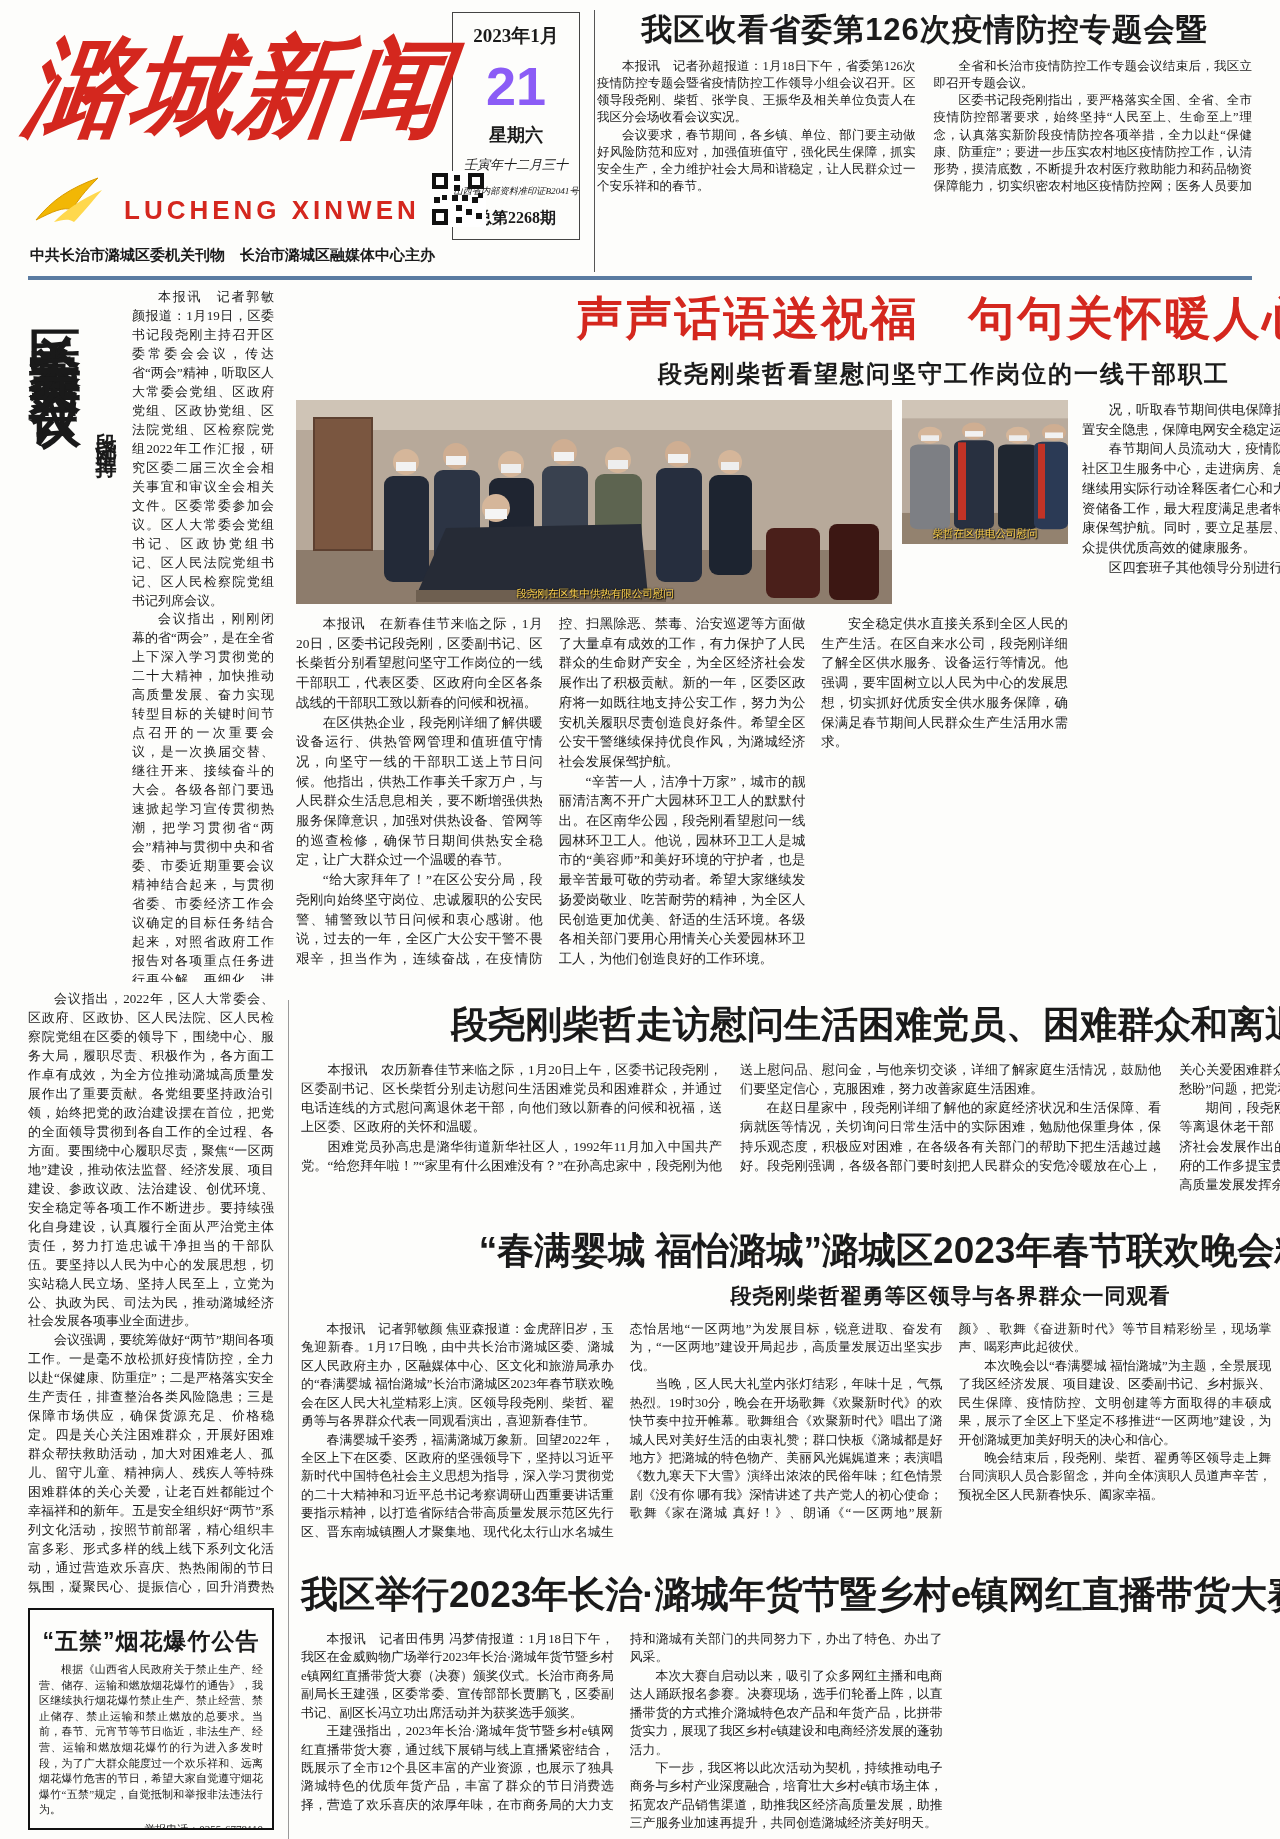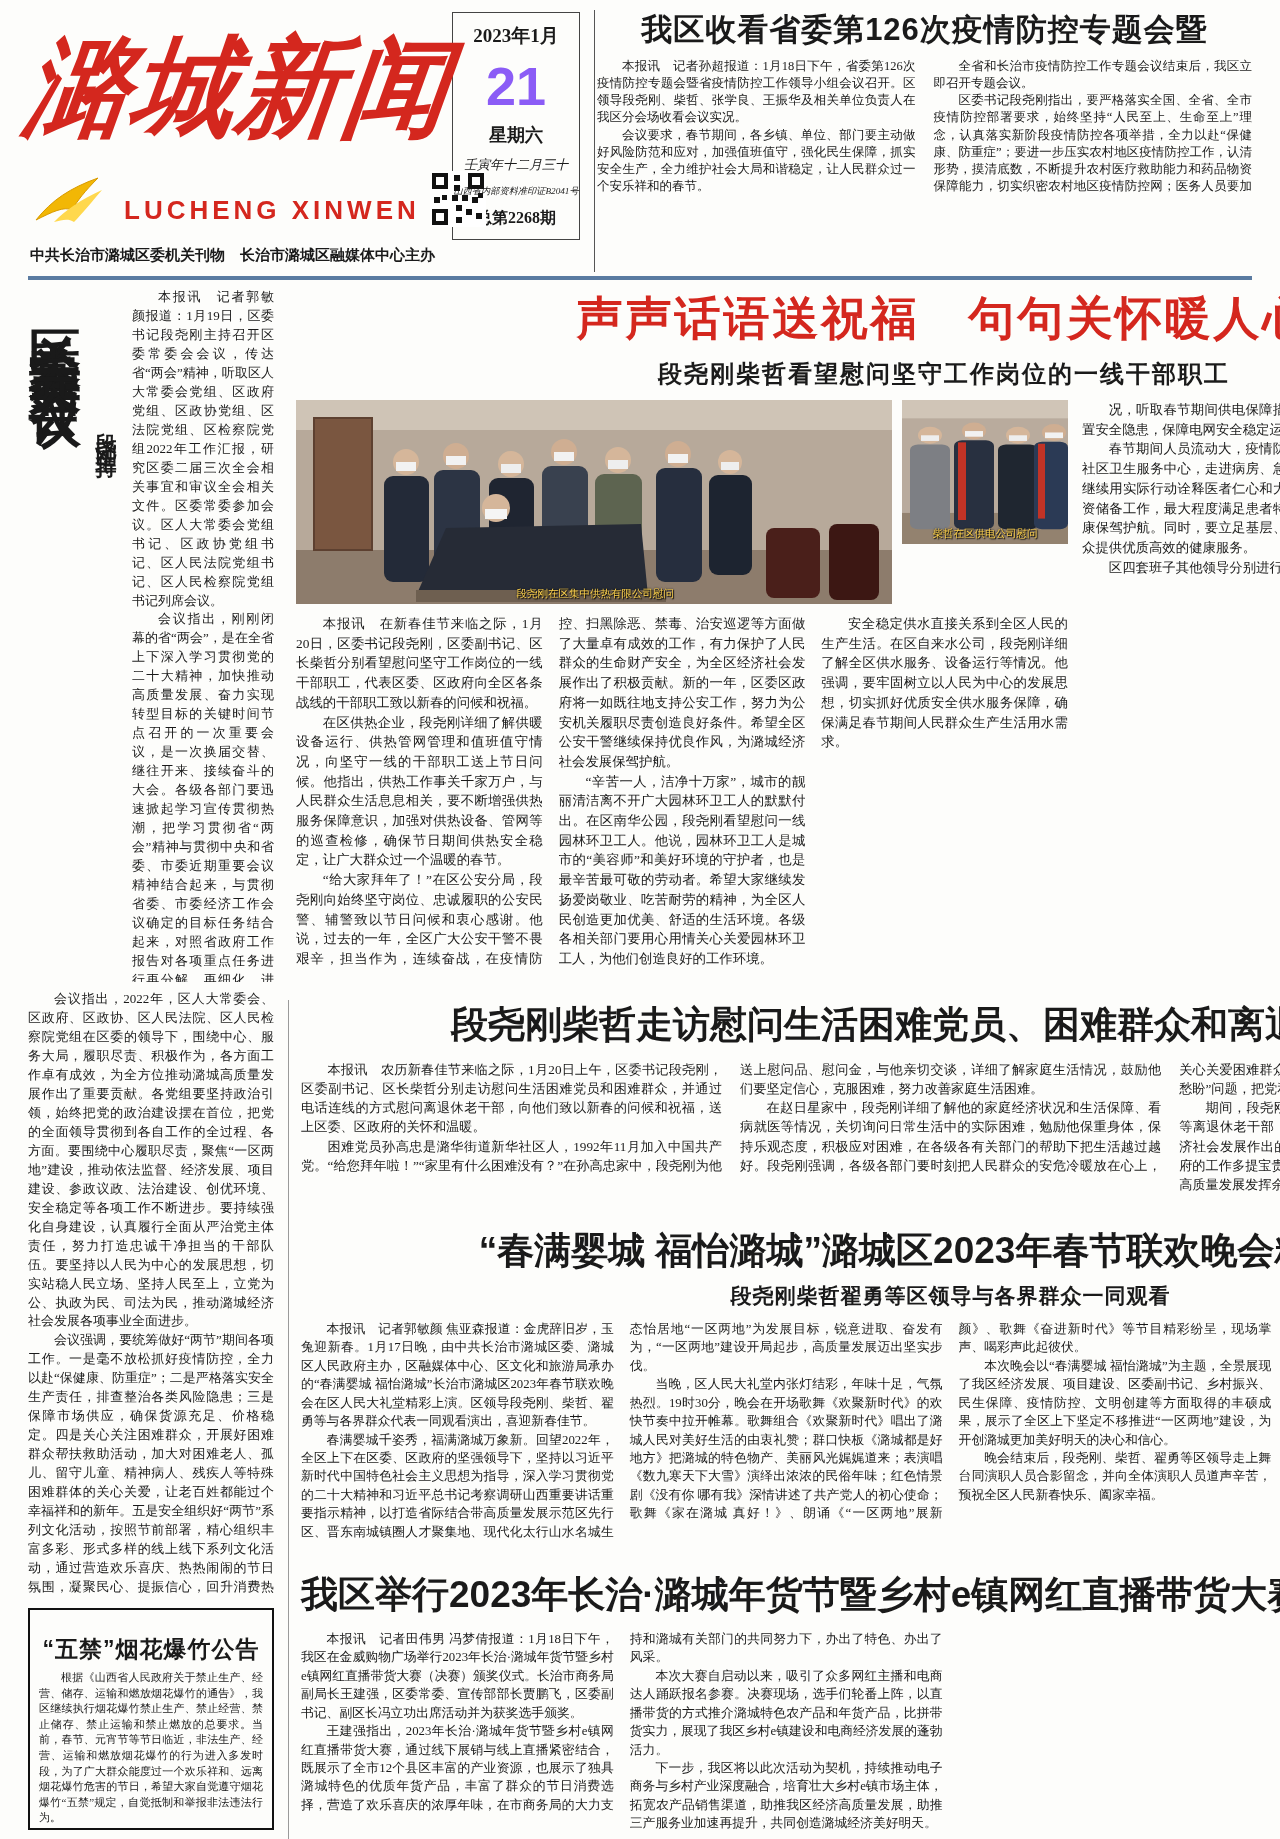--- a/index.html
+++ b/index.html
@@ -41,21 +41,21 @@
   .content { display:flex; margin-top:8px; }
   .leftcol { width:246px; flex-shrink:0; }
   .la-top { display:flex; height:694px; overflow:hidden; }
   .vhead-wrap { width:104px; position:relative; flex-shrink:0; }
   .vhead { writing-mode:vertical-rl; text-orientation:upright; font-family:"Liberation Sans", sans-serif;
            font-weight:900; font-size:52px; line-height:1.05; letter-spacing:8px; height:660px; }
   .vby { writing-mode:vertical-rl; text-orientation:upright; position:absolute; left:64px; top:128px;
          font-weight:700; font-size:21px; letter-spacing:6px; }
   .la-body { flex:1; font-size:13px; line-height:1.46; text-align:justify; overflow:hidden; }
   .la-cont { margin-top:8px; height:608px; font-size:13px; line-height:1.46; text-align:justify; overflow:hidden; }
-  .notice { margin-top:10px; border:2.5px solid #111; height:222px; padding:24px 9px; overflow:hidden; }
+  .notice { margin-top:10px; border:2.5px solid #111; height:222px; padding:16px 9px; overflow:hidden; }
   .notice-title { font-family:"Liberation Sans", sans-serif; font-weight:900; font-size:23px; text-align:center;
                   letter-spacing:1px; margin-bottom:5px; white-space:nowrap; }
   .notice-body { font-size:11px; line-height:1.42; text-align:justify; text-indent:2em; }
   .notice-foot { font-size:11px; line-height:1.5; text-align:right; margin-top:3px; }
 
   .maincol { flex:1; margin-left:14px; position:relative; }
   .red-head { font-family:"Liberation Sans", sans-serif; color:#d4271e; font-weight:900; font-size:46px;
               text-align:center; letter-spacing:3px; white-space:nowrap; }
   .subhead { font-weight:700; font-size:24px; text-align:center; margin-top:8px; letter-spacing:2px; }
   .art1-row { display:flex; margin-top:10px; }

